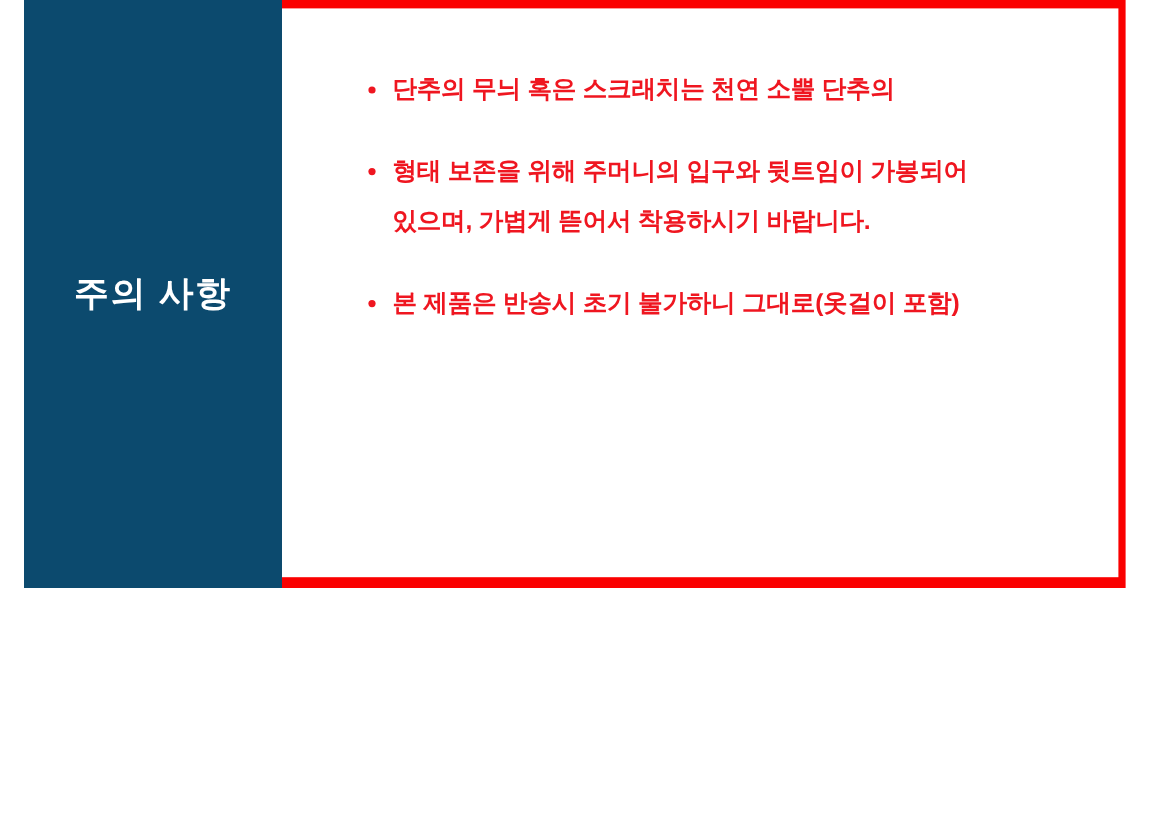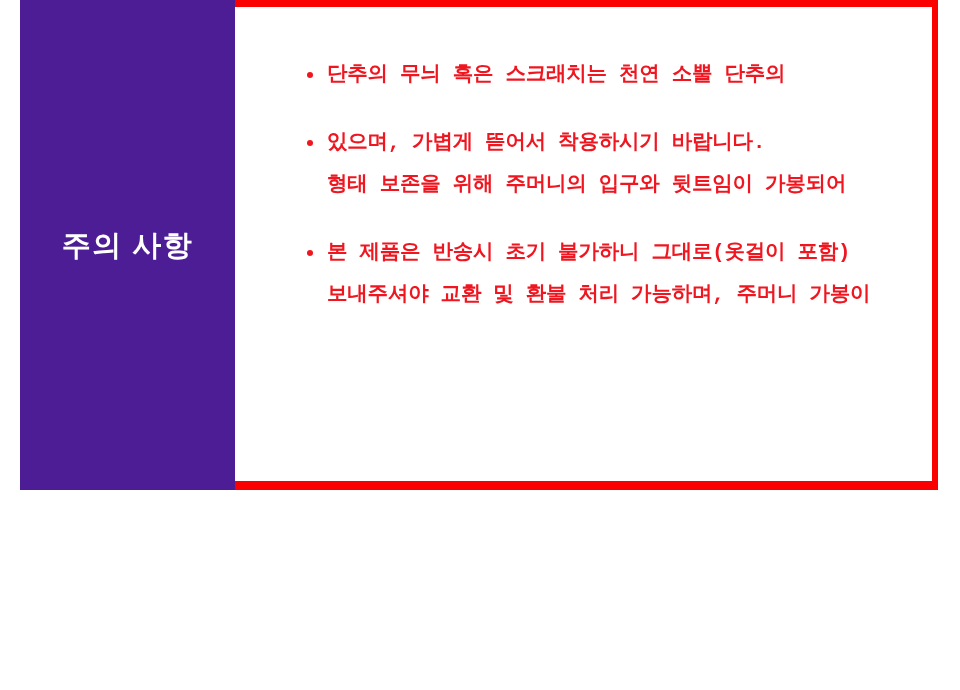--- a/index.html
+++ b/index.html
@@ -26,21 +26,21 @@
     box-sizing: border-box;
   }
 
   
   .title-panel {
     position: absolute;
     left: 0px;
     top: 0px;
     width: 215px;
     height: 490px;
-    background: #4c1d95;
+    background: #0c4a6e;
     display: flex;
     align-items: center;
     justify-content: center;
   }
   .title-text {
     color: #ffffff;
     font-size: 29px;
     font-weight: bold;
     letter-spacing: 1.5px;
     line-height: 1.2;
@@ -90,21 +90,20 @@
     top: 18px;
     width: 6px;
     height: 6px;
     border-radius: 50%;
     background: #ef1620;
   }
 
   .notice-line {
     display: block;
     white-space: nowrap;
-    font-family: Liberation Mono, monospace;
   }
 </style>
 </head>
 <body>
 
 <div class="notice-banner">
 
   <div class="title-panel">
     <span class="title-text">주의 사항</span>
   </div>
@@ -112,26 +111,25 @@
   <div class="content-box">
     <ul class="notice-list">
 
       <li class="notice-item">
         <span class="bullet-dot"></span>
         <span class="notice-line">단추의 무늬 혹은 스크래치는 천연 소뿔 단추의</span>
       </li>
 
       <li class="notice-item">
         <span class="bullet-dot"></span>
+        <span class="notice-line">형태 보존을 위해 주머니의 입구와 뒷트임이 가봉되어</span>
         <span class="notice-line">있으며, 가볍게 뜯어서 착용하시기 바랍니다.</span>
-        <span class="notice-line">형태 보존을 위해 주머니의 입구와 뒷트임이 가봉되어</span>
       </li>
 
       <li class="notice-item">
         <span class="bullet-dot"></span>
         <span class="notice-line">본 제품은 반송시 초기 불가하니 그대로(옷걸이 포함)</span>
-        <span class="notice-line">보내주셔야 교환 및 환불 처리 가능하며, 주머니 가봉이</span>
       </li>
 
     </ul>
   </div>
 
 </div>
 
 </body></html>

